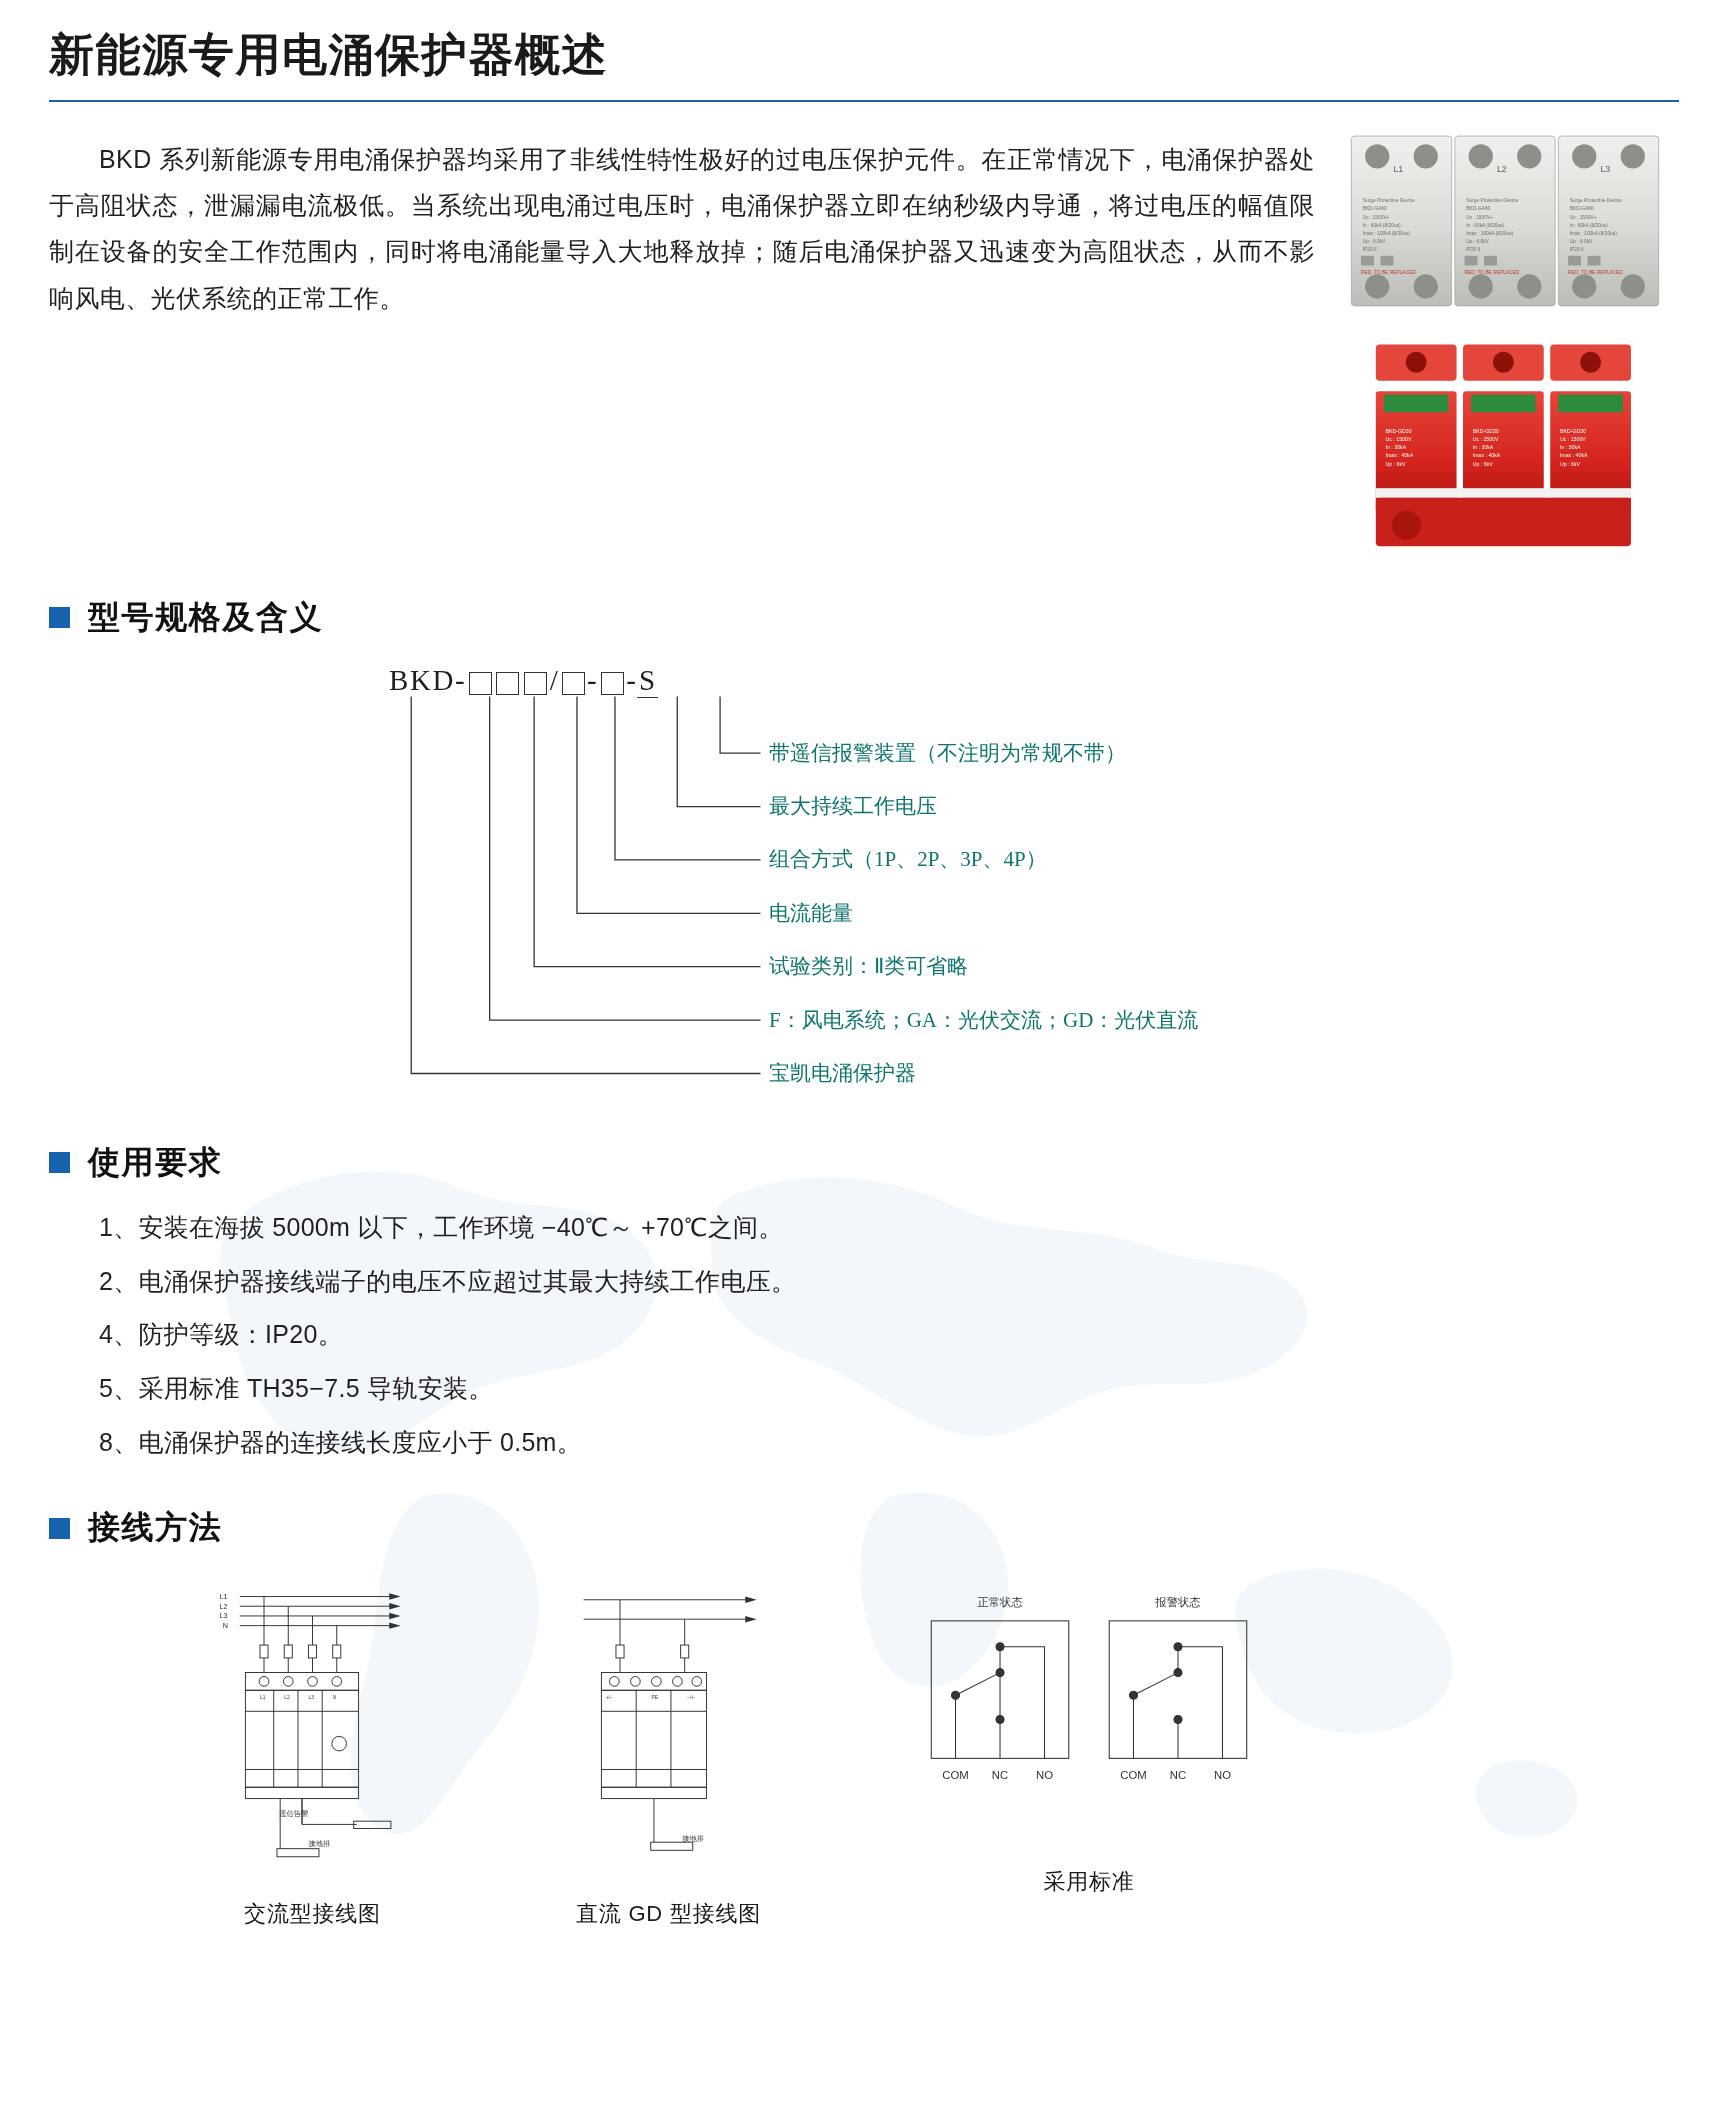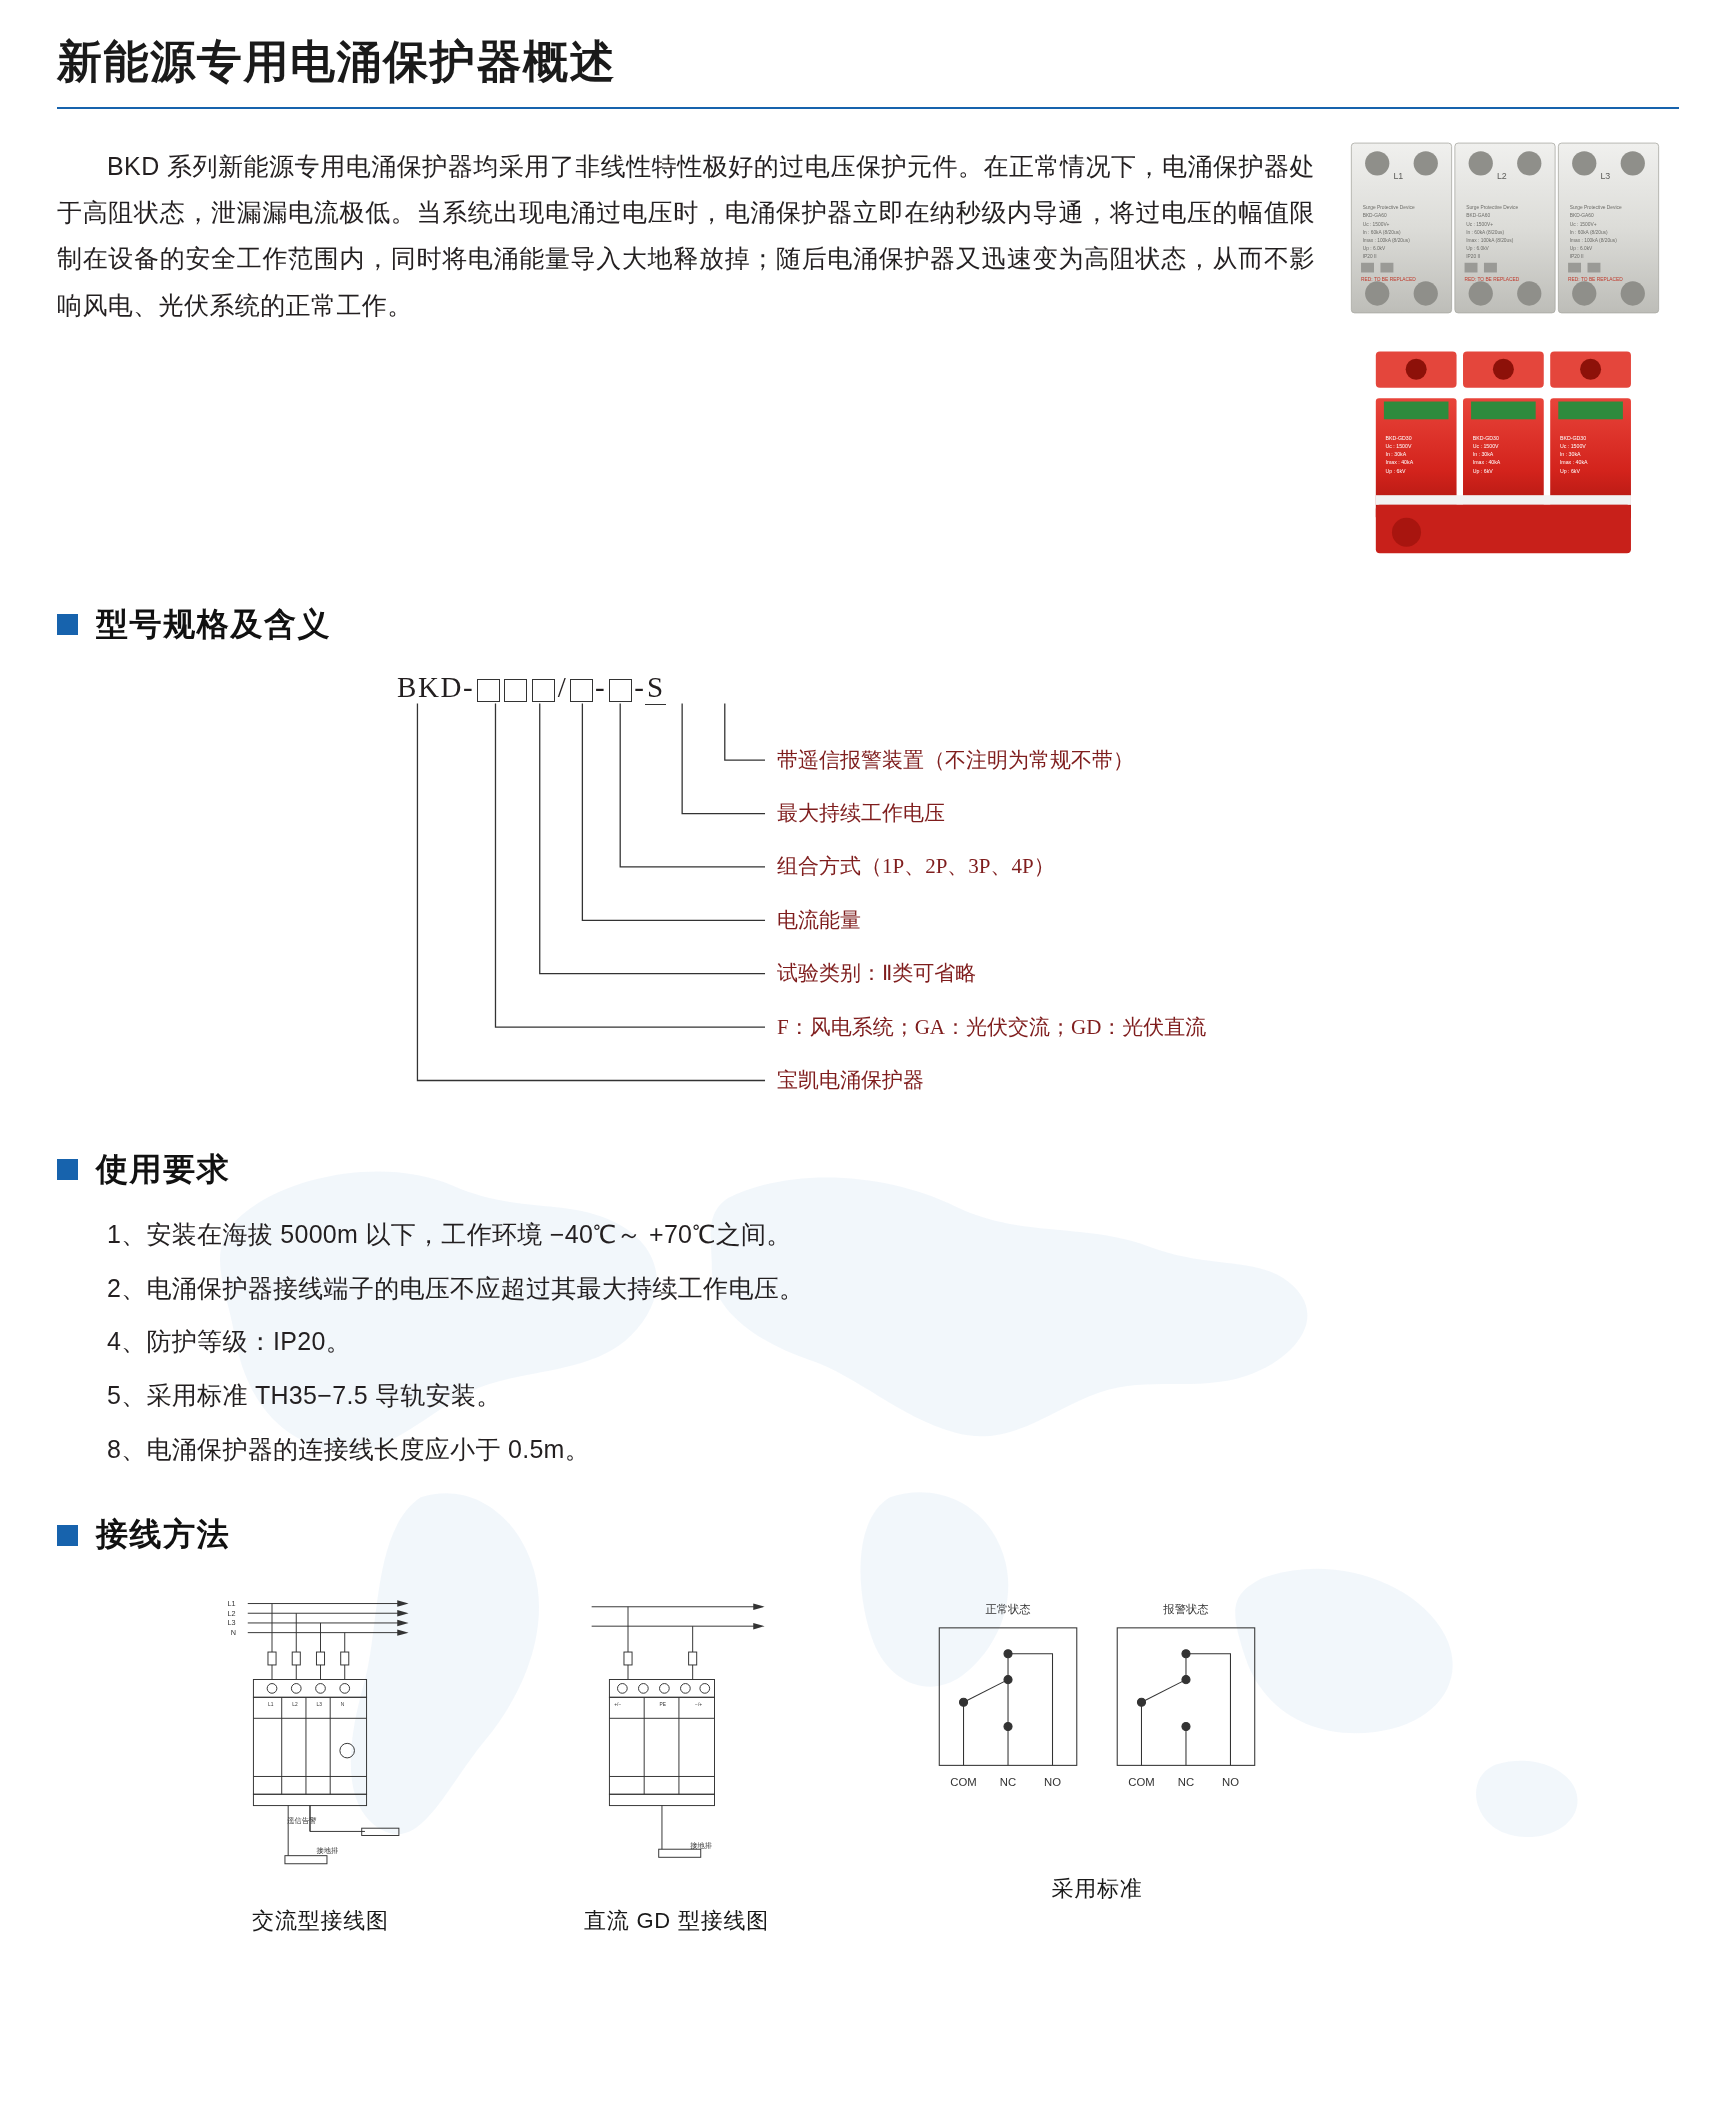--- a/index.html
+++ b/index.html
@@ -22,23 +22,22 @@
     top: 1012px;
     width: 1728px;
     height: 1096px;
     pointer-events: none;
     z-index: 0;
     opacity: 0.35;
   }
   .page {
     position: relative;
     z-index: 2;
-    padding: 8px 49px;
+    padding: 1px 49px;
     box-sizing: border-box;
-    margin-left: 8px;
   }
 
   
   .page-title {
     font-size: 45px;
     font-weight: bold;
     letter-spacing: 1.6px;
     color: #1a1a1a;
     padding: 24px 0 14.6px 0;
     margin: 0;
@@ -135,21 +134,21 @@
   .model-labels {
     position: absolute;
     left: 712px;
     top: 0;
   }
   .model-labels .ml {
     position: absolute;
     font-size: 21px;
     white-space: nowrap;
     font-family: "Liberation Serif", serif;
-    color: #7f1d1d;
+    color: #0f766e;
   }
 
   
   .usage-list {
     font-size: 25px;
     line-height: 1.95;
     letter-spacing: 0.3px;
     margin-top: 18px;
   }
   .usage-list .item {

